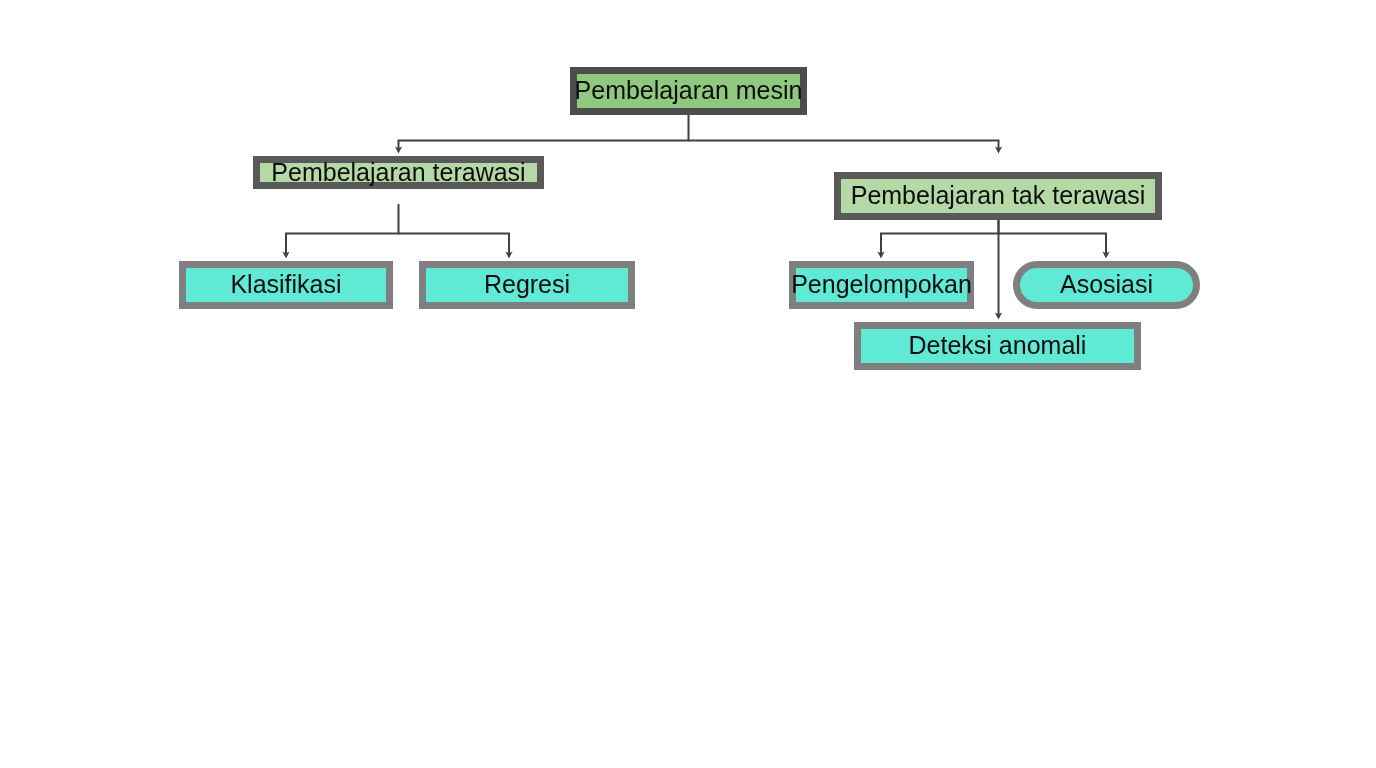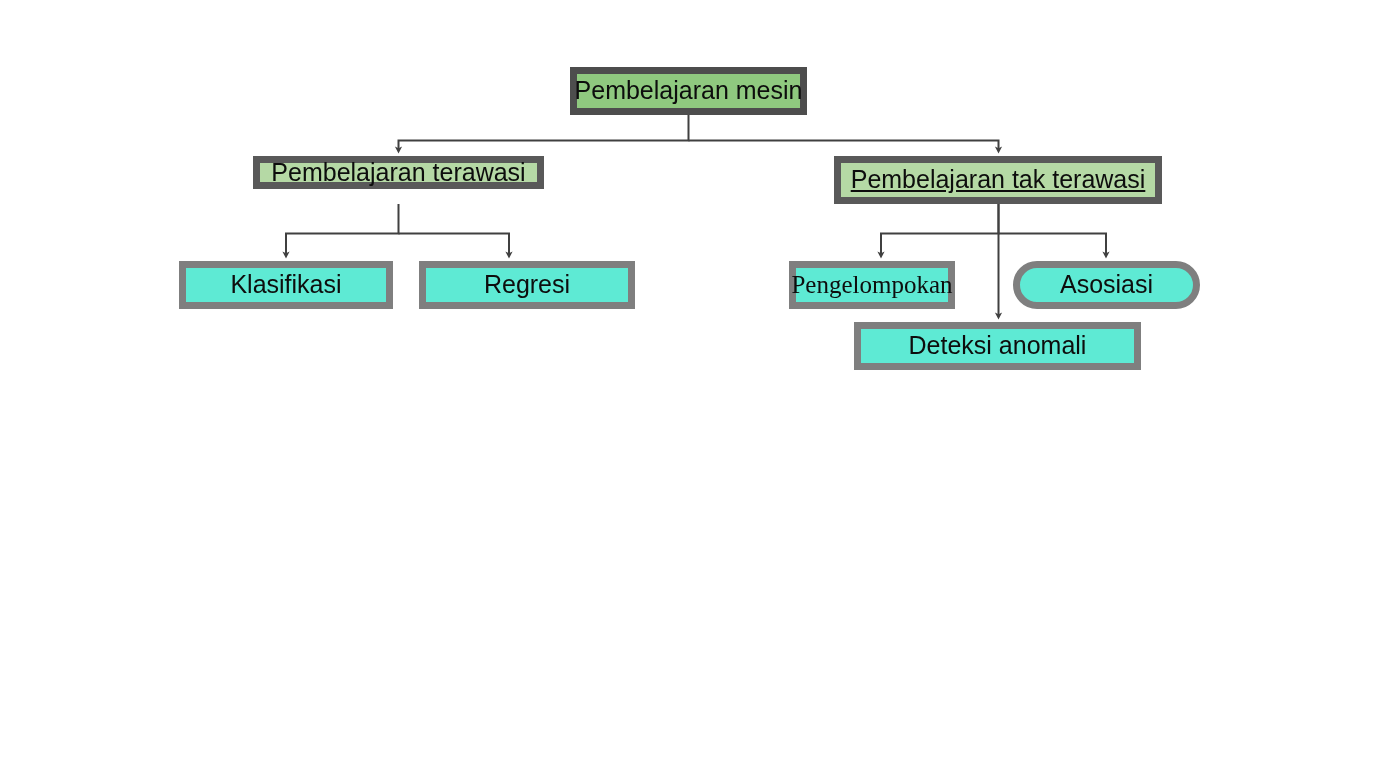--- a/index.html
+++ b/index.html
@@ -94,33 +94,33 @@
   </svg>
 
   <div class="node level-root" style="left:570px; top:67px; width:237px; height:48px;">
     <span class="node-label">Pembelajaran mesin</span>
   </div>
 
   <div class="node level-branch" style="left:253px; top:156px; width:291px; height:33px;">
     <span class="node-label">Pembelajaran terawasi</span>
   </div>
 
-  <div class="node level-branch" style="left:834px; top:156px; width:328px; height:48px;text-decoration:underline;">
+  <div class="node level-branch" style="left:834px; top:172px; width:328px; height:48px;">
     <span class="node-label">Pembelajaran tak terawasi</span>
   </div>
 
   <div class="node level-leaf" style="left:179px; top:261px; width:214px; height:48px;">
     <span class="node-label">Klasifikasi</span>
   </div>
 
   <div class="node level-leaf" style="left:419px; top:261px; width:216px; height:48px;">
     <span class="node-label">Regresi</span>
   </div>
 
-  <div class="node level-leaf" style="left:789px; top:261px; width:166px; height:48px;font-family:Liberation Serif, serif;">
+  <div class="node level-leaf" style="left:789px; top:261px; width:185px; height:48px;">
     <span class="node-label">Pengelompokan</span>
   </div>
 
   <div class="node level-leaf" style="left:1013px; top:261px; width:187px; height:48px;border-radius:24px;">
     <span class="node-label">Asosiasi</span>
   </div>
 
   <div class="node level-leaf" style="left:854px; top:322px; width:287px; height:48px;">
     <span class="node-label">Deteksi anomali</span>
   </div>

